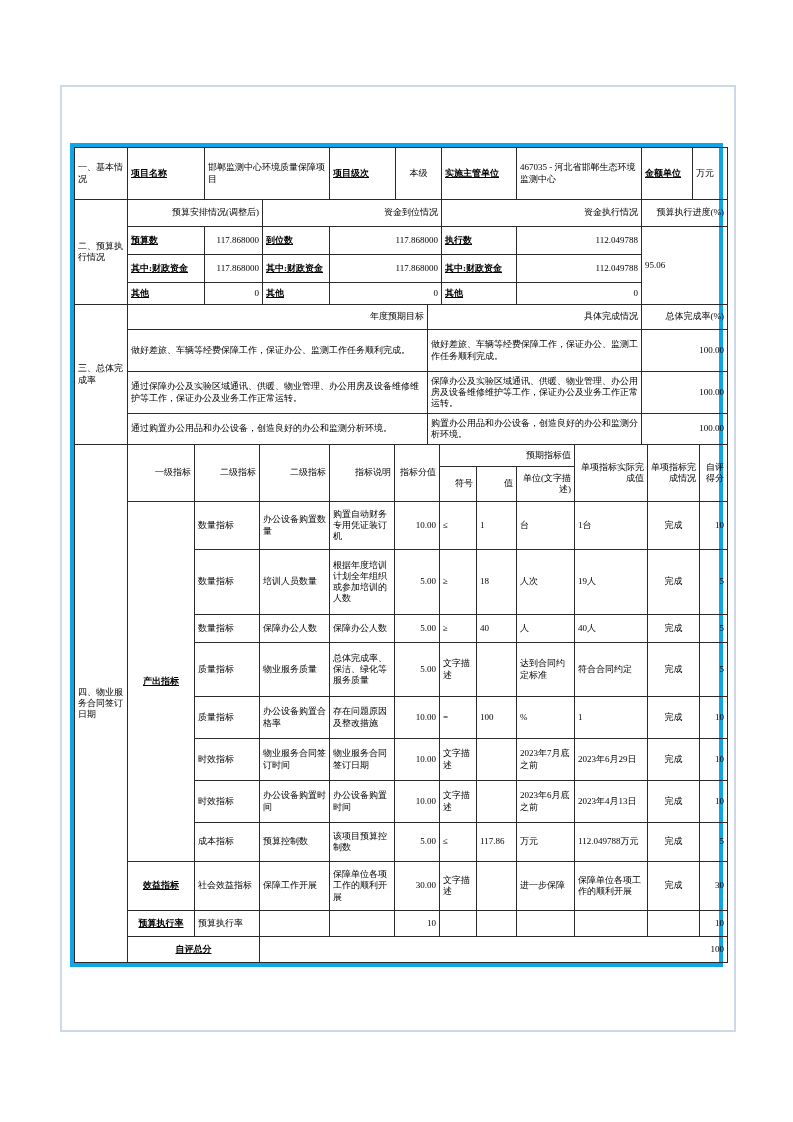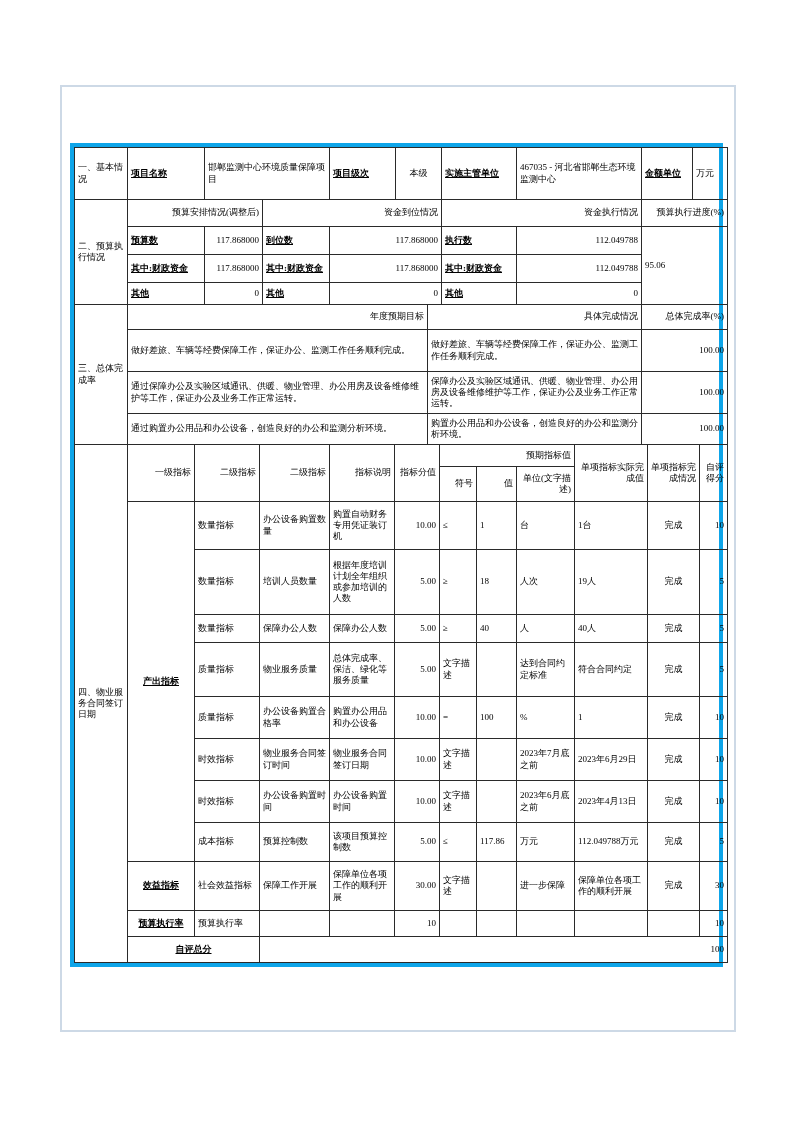--- a/index.html
+++ b/index.html
@@ -224,21 +224,21 @@
         <td class="l">文字描述</td>
         <td class="l"></td>
         <td class="l">达到合同约定标准</td>
         <td class="l">符合合同约定</td>
         <td class="c">完成</td>
         <td class="r">5</td>
       </tr>
       <tr style="height:42px">
         <td class="l">质量指标</td>
         <td class="l">办公设备购置合格率</td>
-        <td class="l">购置办公用品和办公设备</td>
+        <td class="l">存在问题原因及整改措施</td>
         <td class="r">10.00</td>
         <td class="l">=</td>
         <td class="l">100</td>
         <td class="l">%</td>
         <td class="l">1</td>
         <td class="c">完成</td>
         <td class="r">10</td>
       </tr>
       <tr style="height:42px">
         <td class="l">时效指标</td>

